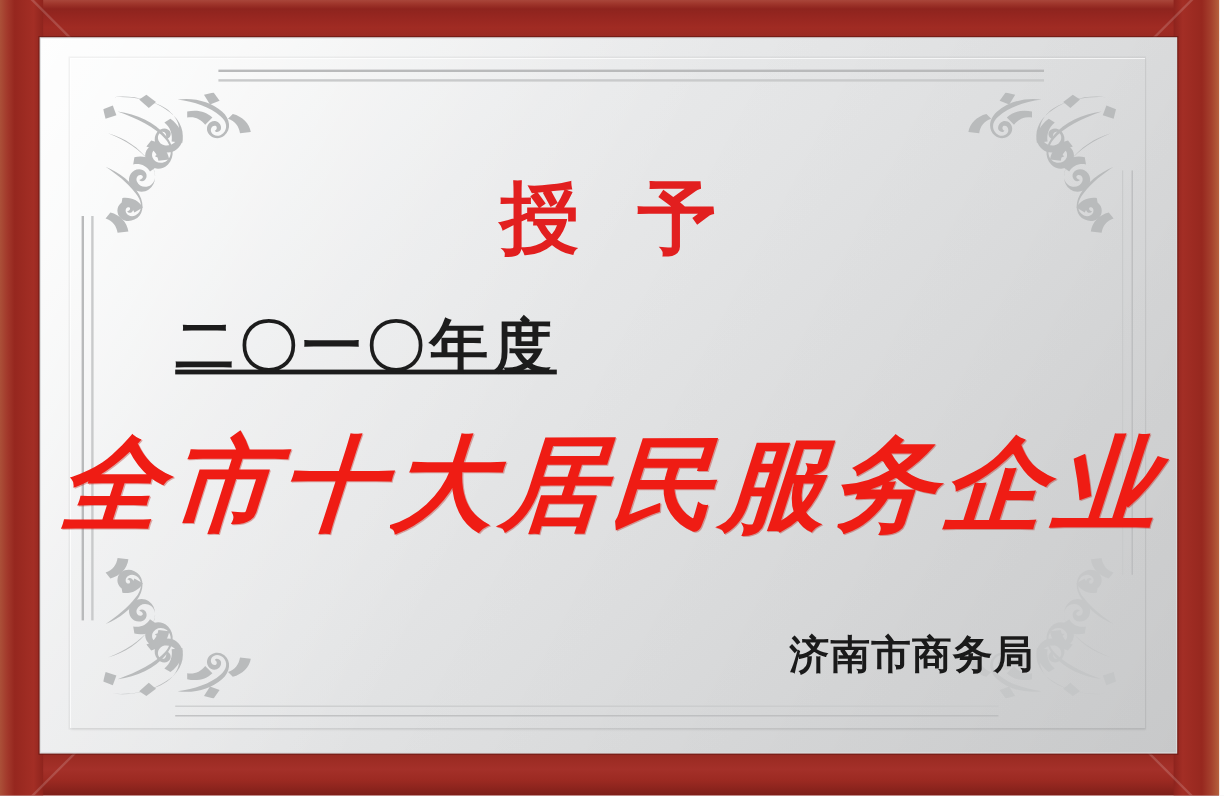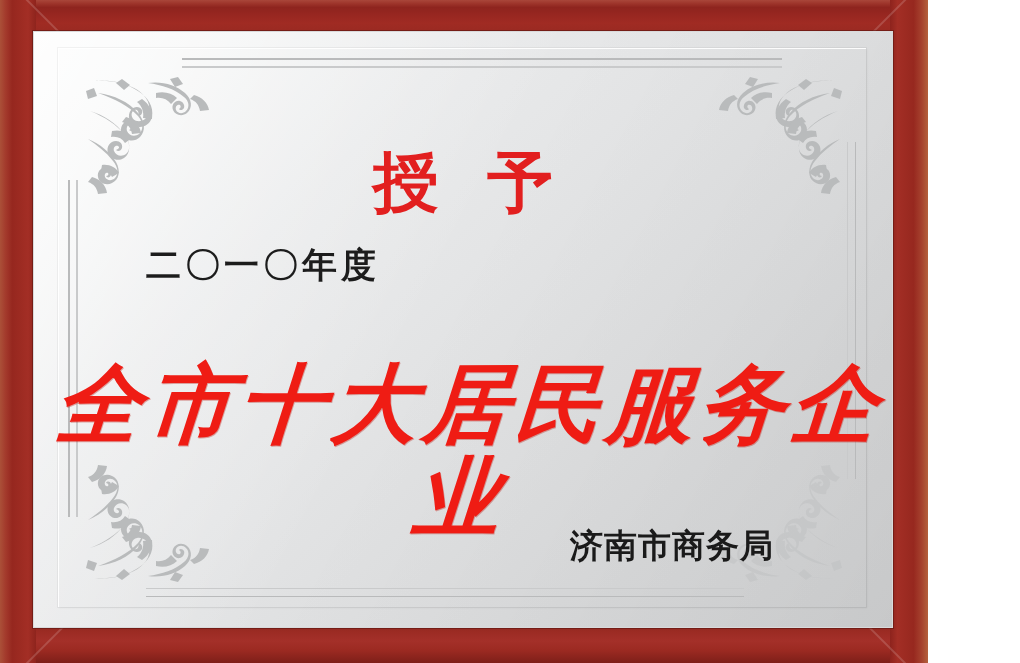--- a/index.html
+++ b/index.html
@@ -6,21 +6,21 @@
     margin: 0;
     padding: 0;
     background: #ffffff;
   }
   body {
     font-family: "Liberation Serif", "DejaVu Serif", serif;
   }
 
   .plaque {
     position: relative;
-    width: 928px;
+    width: 1016px;
     height: 663px;
     overflow: hidden;
     box-sizing: border-box;
   }
 
   
   .frame-outer {
     position: absolute;
     inset: 0;
     background: #9e2a24;
@@ -159,27 +159,28 @@
     font-size: 66px;
     font-weight: 700;
     letter-spacing: 16px;
     text-indent: 16px;
     line-height: 1;
   }
 
   .line-year {
     position: absolute;
     left: 112px;
-    top: 216px;
+    top: 232px;
     color: #1c1c1c;
     font-family: "Liberation Serif", "DejaVu Serif", serif;
-    font-size: 35px;
+    font-size: 49px;
     font-weight: 600;
     letter-spacing: 4px;
     line-height: 1;
+    text-decoration: underline;
   }
 
   .line-award {
     position: absolute;
     left: 0; right: 0;
     top: 326px;
     text-align: center;
     color: #ef1c14;
     font-family: "DejaVu Serif", "Liberation Serif", serif;
     font-size: 86px;

